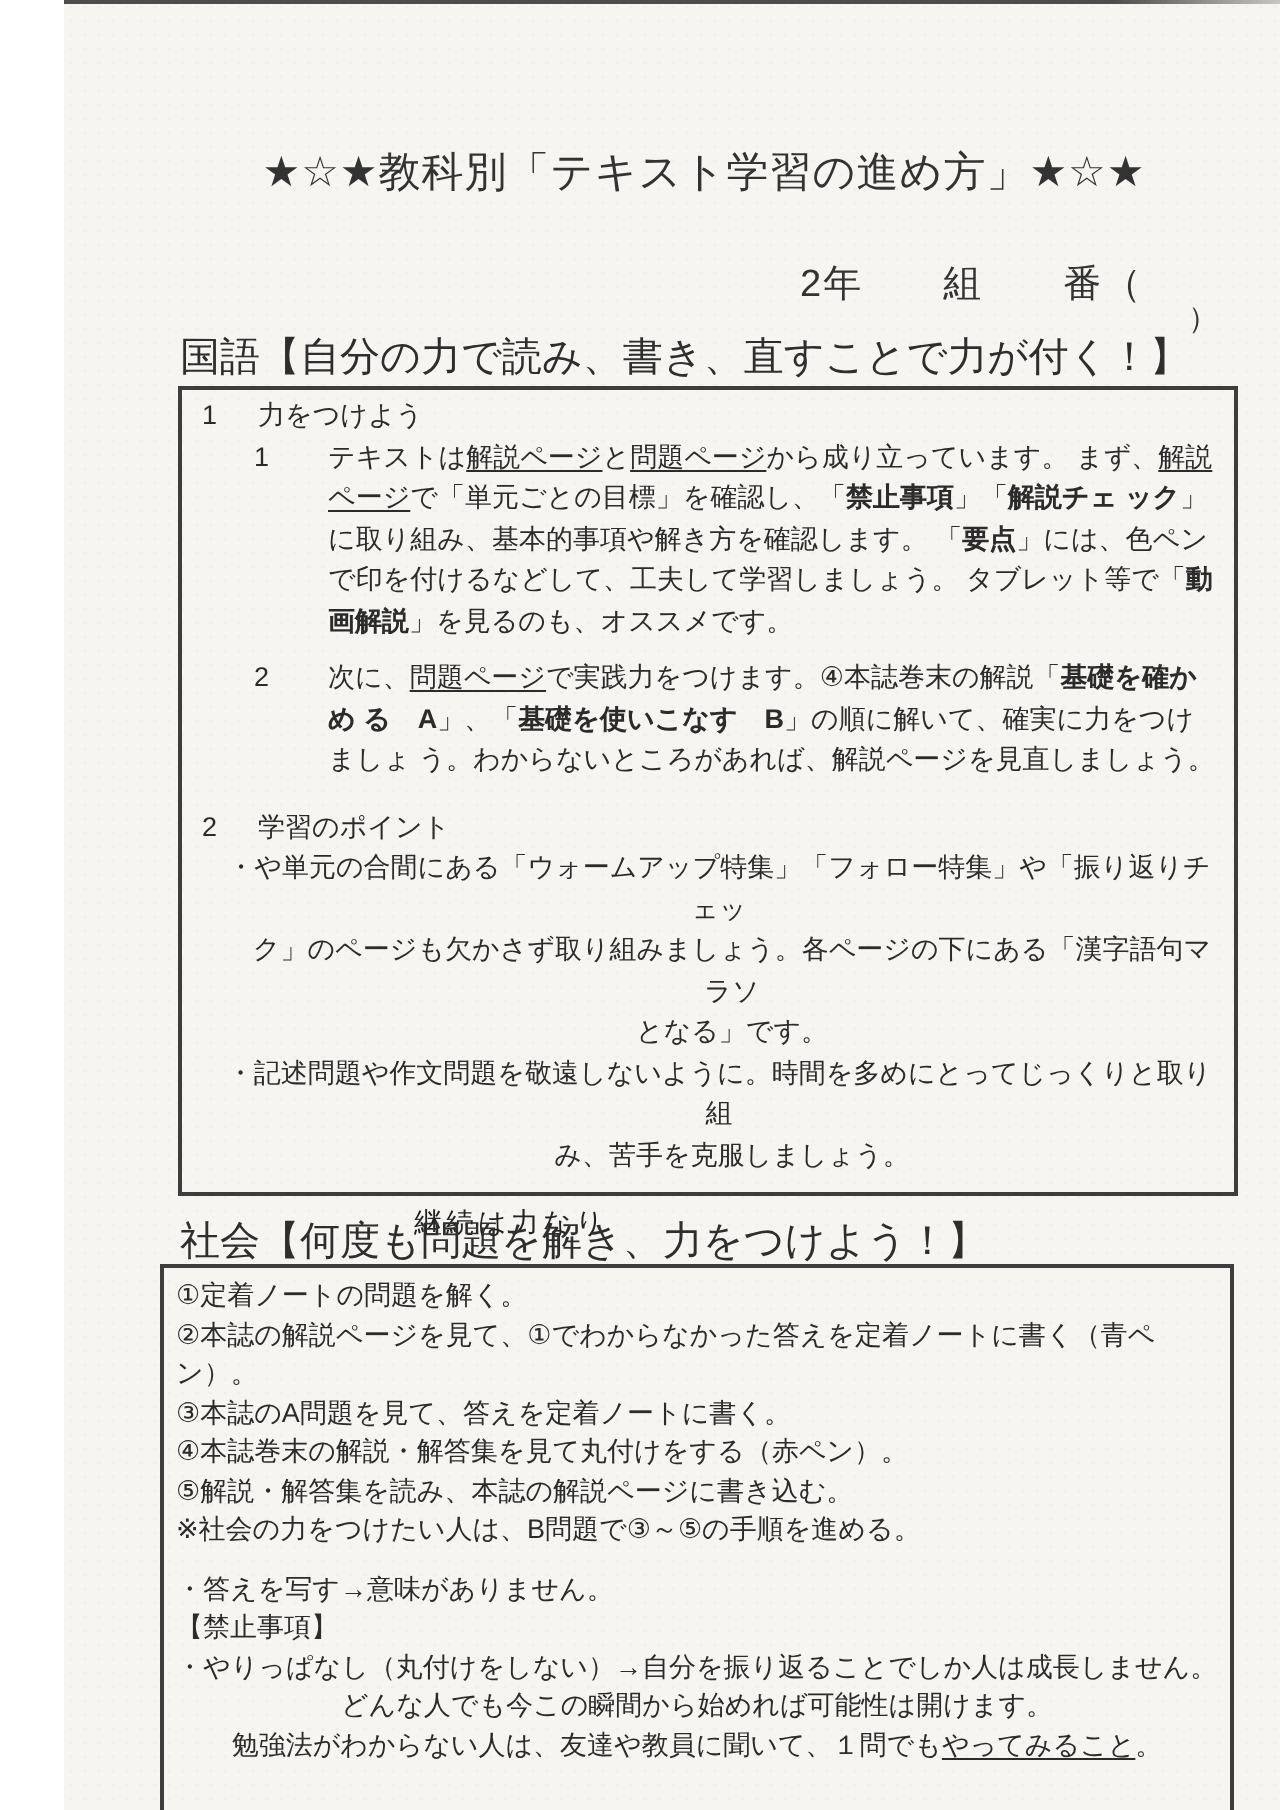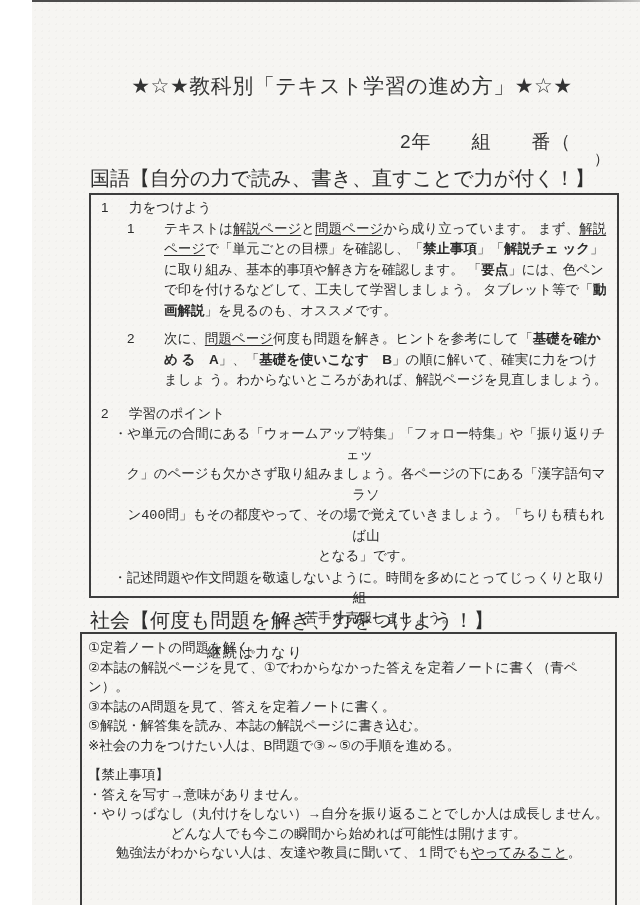--- a/index.html
+++ b/index.html
@@ -48,21 +48,21 @@
     padding:4px 6px;font-size:13.5px;line-height:19.5px;
   }
   .sec-line{display:flex;}
   .sec-no{width:28px;flex:none;padding-left:2px;}
   .item{display:flex;margin-left:28px;}
   .item2{margin-top:8px;}
   .item-no{width:37px;flex:none;}
   .item-body{flex:1;}
   .points{margin-left:11px;text-align:center;}
   .sec2{margin-top:13px;}
-  .cont{padding-left:13px;font-family:Liberation Mono, monospace;}
+  .cont{padding-left:13px;}
   .motto{
     font-weight:normal;font-size:14px;letter-spacing:2px;
     margin:13px 0 0 108px;color:#222;
   }
   .gap{height:10px;}
   .center{text-align:center;}
   .b{font-weight:bold;}
   .u{text-decoration:underline;text-underline-offset:2px;}
   .line{white-space:pre-wrap;}
 </style>
@@ -92,51 +92,51 @@
         <span class="line"><span>まず、</span><span class="u">解説ページ</span><span>で「単元ごとの目標」を確認し、「</span><span class="b">禁止事項</span><span>」「</span><span class="b">解説チェ</span></span>
         <span class="line"><span class="b">ック</span><span>」に取り組み、基本的事項や解き方を確認します。</span></span>
         <span class="line"><span>「</span><span class="b">要点</span><span>」には、色ペンで印を付けるなどして、工夫して学習しましょう。</span></span>
         <span class="line"><span>タブレット等で「</span><span class="b">動画解説</span><span>」を見るのも、オススメです。</span></span>
       </span>
     </div>
 
     <div class="item item2">
       <span class="item-no">2</span>
       <span class="item-body">
-        <span class="line"><span>次に、</span><span class="u">問題ページ</span><span>何度も問題を解き。ヒントを参考にして「</span><span class="b">基礎を確かめ</span></span>
+        <span class="line"><span>次に、</span><span class="u">問題ページ</span><span>で実践力をつけます。④本誌巻末の解説「</span><span class="b">基礎を確かめ</span></span>
         <span class="line"><span class="b">る　A</span><span>」、「</span><span class="b">基礎を使いこなす　B</span><span>」の順に解いて、確実に力をつけましょ</span></span>
         <span class="line"><span>う。わからないところがあれば、解説ページを見直しましょう。</span></span>
       </span>
     </div>
 
     <div class="sec-line sec2">
       <span class="sec-no">2</span>
       <span>学習のポイント</span>
     </div>
 
     <div class="points">
       <div class="line">・や単元の合間にある「ウォームアップ特集」「フォロー特集」や「振り返りチェッ</div>
       <div class="line cont">ク」のページも欠かさず取り組みましょう。各ページの下にある「漢字語句マラソ</div>
-      <div class="line cont">ン400問」もその都度やって、その場で覚えていきましょう。「ちりも積もれば山</div>
       <div class="line cont">となる」です。</div>
       <div class="line">・記述問題や作文問題を敬遠しないように。時間を多めにとってじっくりと取り組</div>
       <div class="line cont">み、苦手を克服しましょう。</div>
     </div>
 
     <div class="motto">継続は力なり</div>
   </div>
 
   <div class="sec-heading shakai-heading">社会【何度も問題を解き、力をつけよう！】</div>
 
   <div class="box box2">
     <div class="line">①定着ノートの問題を解く。</div>
     <div class="line">②本誌の解説ページを見て、①でわからなかった答えを定着ノートに書く（青ペン）。</div>
     <div class="line">③本誌のA問題を見て、答えを定着ノートに書く。</div>
+    <div class="line">④本誌巻末の解説・解答集を見て丸付けをする（赤ペン）。</div>
     <div class="line">⑤解説・解答集を読み、本誌の解説ページに書き込む。</div>
     <div class="line">※社会の力をつけたい人は、B問題で③～⑤の手順を進める。</div>
     <div class="gap"></div>
+    <div class="line">・答えを写す→意味がありません。</div>
     <div class="line">【禁止事項】</div>
-    <div class="line">・答えを写す→意味がありません。</div>
     <div class="line">・やりっぱなし（丸付けをしない）→自分を振り返ることでしか人は成長しません。</div>
     <div class="line center">どんな人でも今この瞬間から始めれば可能性は開けます。</div>
     <div class="line center"><span>勉強法がわからない人は、友達や教員に聞いて、１問でも</span><span class="u">やってみること</span><span>。</span></div>
   </div>
 </div>
 
 </body></html>

